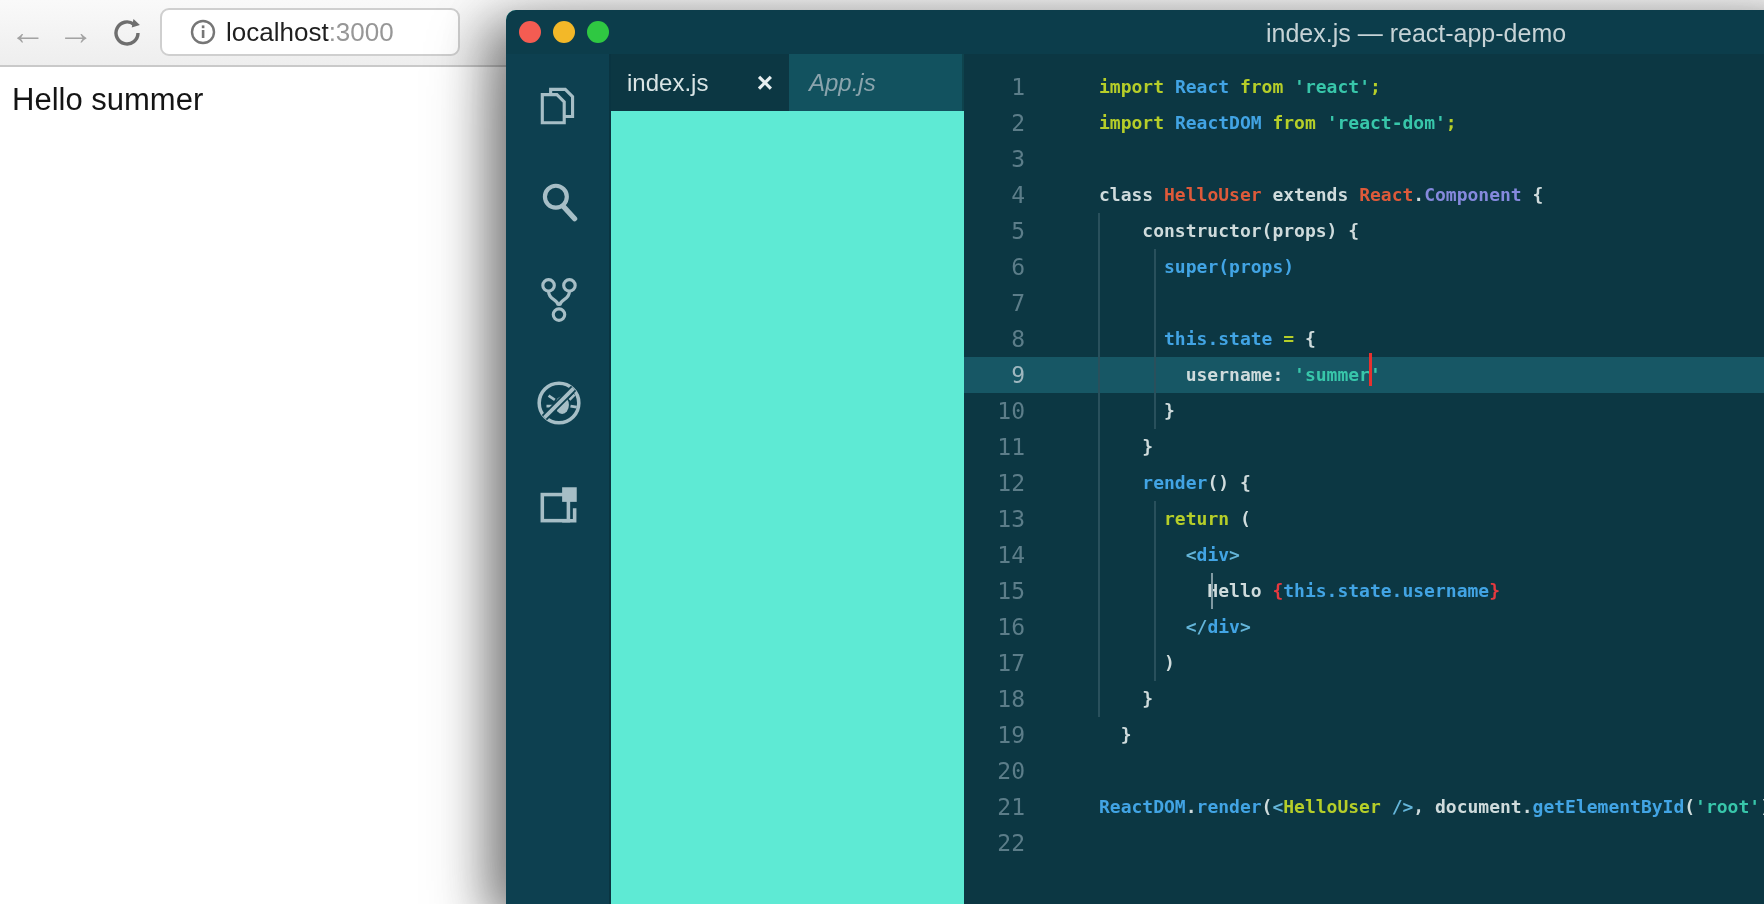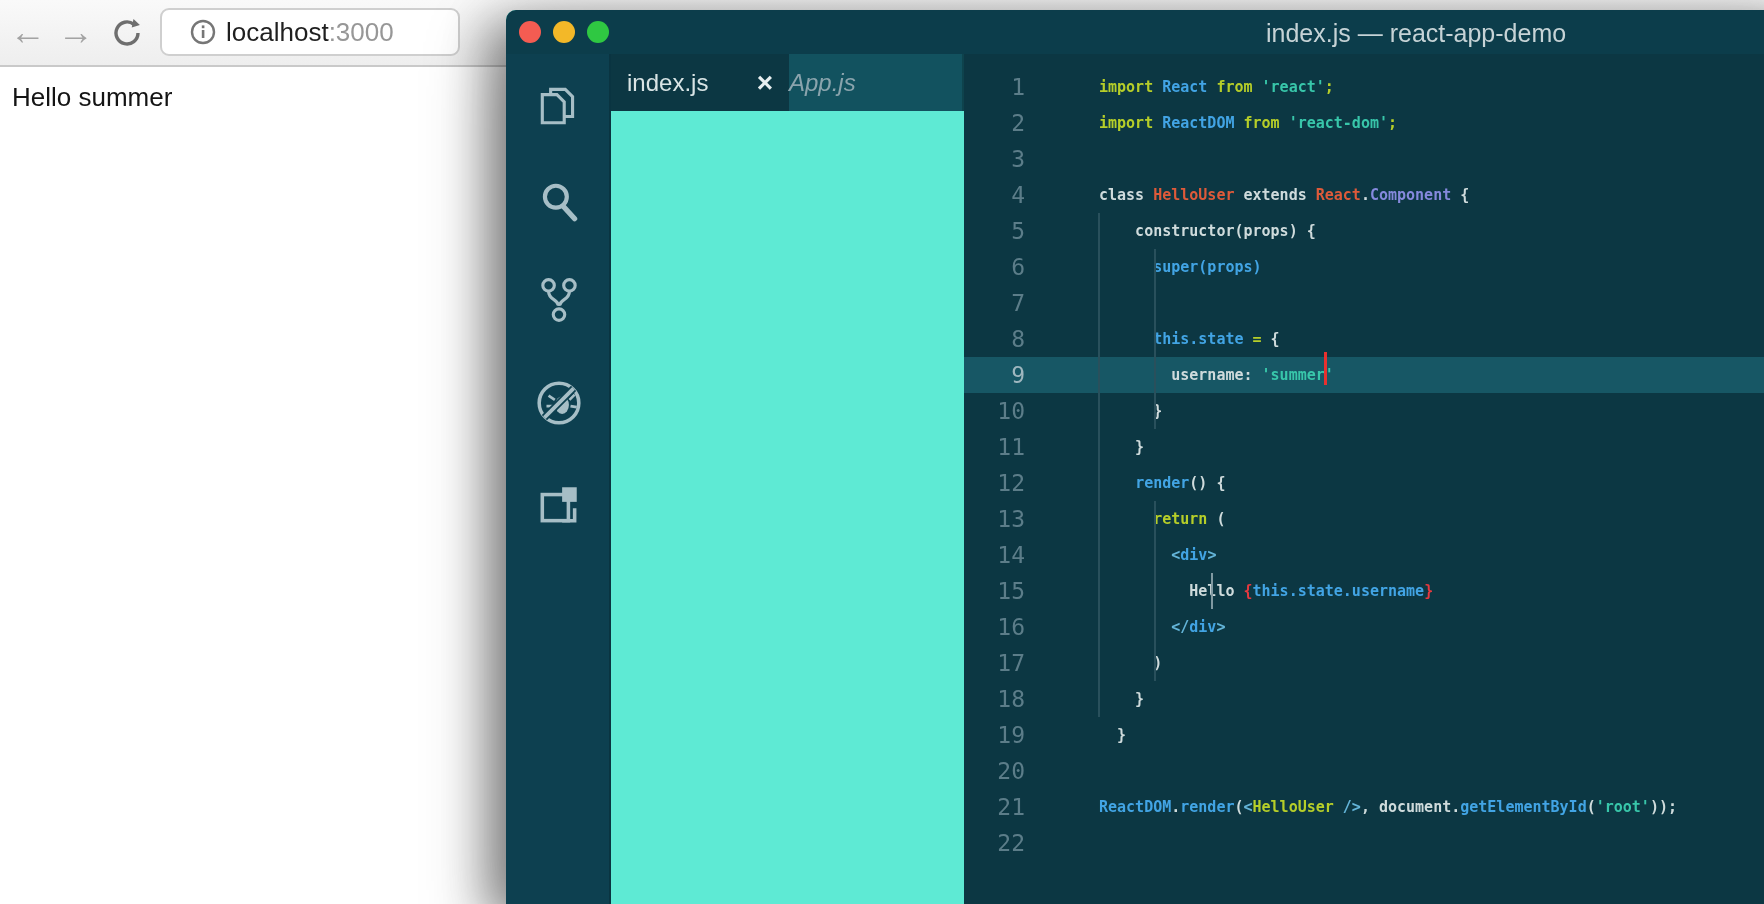--- a/index.html
+++ b/index.html
@@ -15,21 +15,21 @@
           width:40px;text-align:center;cursor:default;}
   .navbtn.back{left:8px;}
   .navbtn.fwd{left:56px;}
   .reload{position:absolute;left:110px;top:16px;width:34px;height:34px;}
   .urlbar{position:absolute;left:160px;top:8px;width:300px;height:48px;
           background:#ffffff;border:2px solid #cfcfcf;border-radius:9px;
           display:flex;align-items:center;padding-left:28px;box-sizing:border-box;}
   .infoicon{width:26px;height:26px;margin-right:10px;flex:0 0 auto;}
   .urltext{font-size:26px;color:#1f1f1f;white-space:nowrap;}
   .urlport{color:#979797;}
-  .pagetext{position:absolute;left:12px;top:82px;font-size:26px;color:#141414;}
+  .pagetext{position:absolute;left:12px;top:82px;font-size:31px;color:#141414;}
 
   
   .vscode{position:absolute;left:462px;top:10px;width:1302px;height:894px;
           border-radius:10px 10px 0 0;overflow:hidden;background:#5eead4;
           box-shadow:-18px 10px 45px rgba(0,0,0,0.32), 0 30px 80px rgba(0,0,0,0.45);margin-left:44px;}
   .titlebar{position:absolute;left:0;top:0;width:100%;height:44px;background:#0c3d4b;}
   .lights{position:absolute;left:13px;top:11px;display:flex;gap:12px;}
   .light{width:22px;height:22px;border-radius:50%;}
   .light.red{background:#f45c52;}
   .light.yellow{background:#f3b828;}
@@ -47,33 +47,33 @@
   .ai-git{top:222px;}
   .ai-debug{top:325px;}
   .ai-ext{top:427px;}
 
   .main{flex:1;display:flex;flex-direction:row;min-width:0;}
   .tabbar{height:57px;flex:0 0 auto;background:#0d4654;display:flex;}
   .tab{height:100%;display:flex;align-items:center;box-sizing:border-box;}
   .tab.active{width:178px;background:#0c3743;padding:0 16px;justify-content:space-between;}
   .tab.active .tablabel{font-size:24px;color:#d9e4e5;}
   .tabclose{font-size:28px;font-weight:700;color:#e8eff0;line-height:1;}
-  .tab.preview{width:175px;background:#12525f;
+  .tab.preview{width:175px;background:#12525f;padding-left:20px;
                border-right:2px solid rgba(0,0,0,0.18);}
   .tab.preview .tablabel{font-size:24px;color:#8aa4ad;font-style:italic;}
 
   .editor{flex:1;position:relative;background:#0c3743;overflow:hidden;
           padding-top:15px;box-sizing:border-box;}
   .line{display:flex;height:36px;position:relative;z-index:1;}
   .line.current{background:#175765;}
   .ln{width:135px;flex:0 0 auto;text-align:right;padding-right:74px;box-sizing:border-box;
       font-family:"DejaVu Sans Mono", monospace;font-size:23px;line-height:36px;
       color:#5c7d89;font-weight:400;}
   .line.current .ln{color:#9fb7bf;}
-  .codetext{font-family:"DejaVu Sans Mono", monospace;font-size:15px;line-height:36px;
+  .codetext{font-family:"DejaVu Sans Mono", monospace;font-size:18px;line-height:36px;
             font-weight:700;white-space:pre;}
   .tok-kw{color:#b6ce29;}
   .tok-blue{color:#42a4e4;}
   .tok-str{color:#38c6aa;}
   .tok-orange{color:#de5a3a;}
   .tok-purple{color:#8589dd;}
   .tok-fg{color:#cfdbdc;}
   .tok-jsxb{color:#64b5d9;}
   .tok-red{color:#e6393f;}
   .tok-cursor{display:inline-block;width:0;position:relative;}

